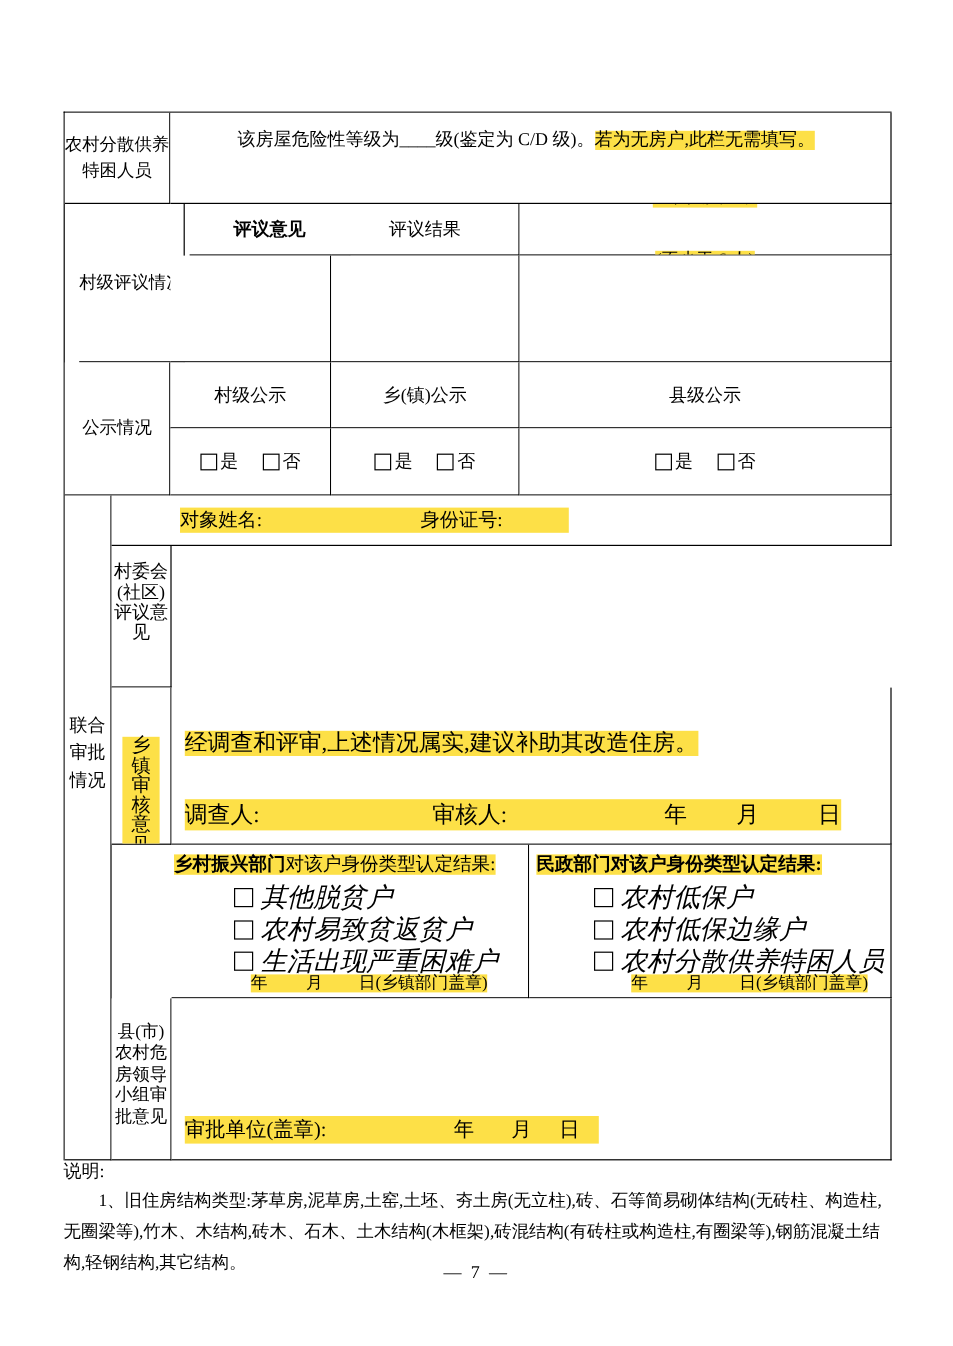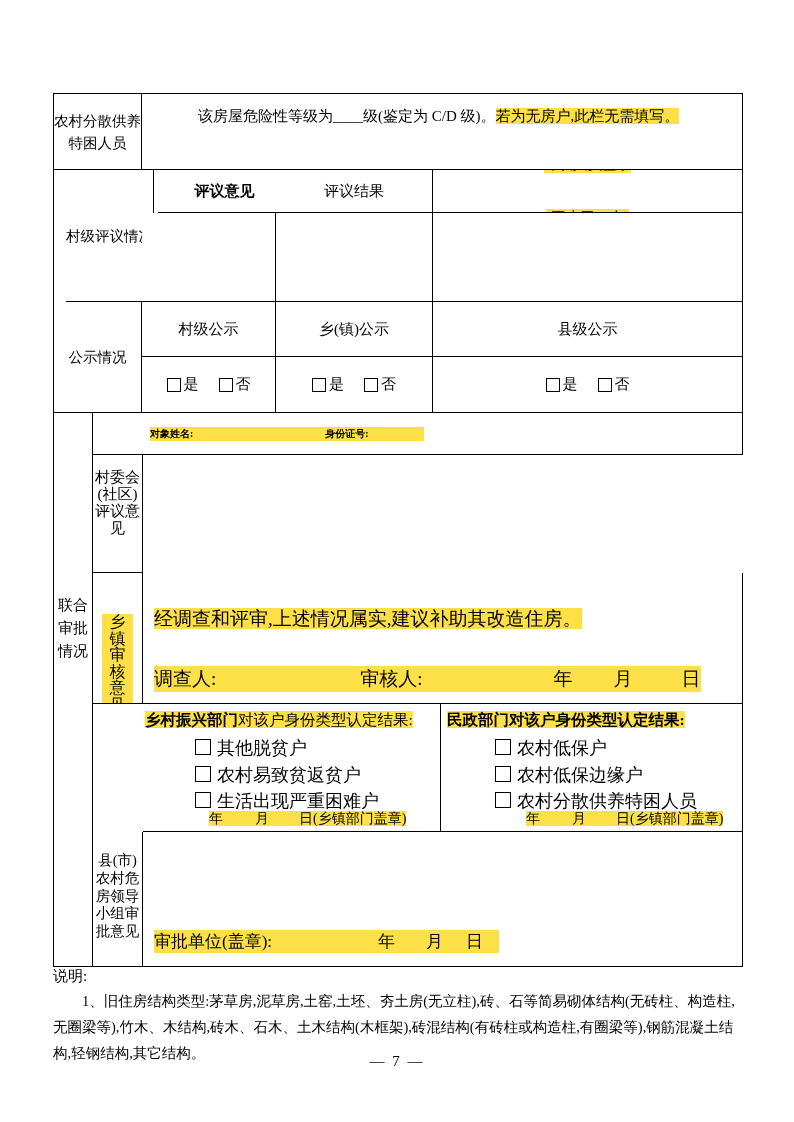--- a/index.html
+++ b/index.html
@@ -48,36 +48,36 @@
   .cb{display:inline-block;width:12px;height:12px;border:1px solid #000;margin-right:3px;vertical-align:-1px;}
   .cb-lg{display:inline-block;width:14px;height:14px;border:1px solid #000;margin-right:6px;vertical-align:-1px;}
   .gap20{display:inline-block;width:20px;}
   #c-joint-label{text-align:center;}
   .joint-inner{display:inline-block;width:30px;margin-top:181px;font-size:15px;line-height:23px;word-break:break-all;}
   .vlab{display:block;text-align:center;word-break:break-all;}
   .com-lab-inner{display:inline-block;width:46px;font-size:15px;line-height:17px;margin-top:14px;}
   .town-lab-inner{display:inline-block;width:31px;font-size:16px;line-height:16.5px;margin-top:41px;}
   .dept-lab-inner{display:inline-block;width:31px;font-size:14.5px;line-height:17.5px;margin-top:37px;}
   .county-lab-inner{display:inline-block;width:45px;font-size:14.5px;line-height:17.8px;margin-top:20px;}
-  .subject{display:flex;align-items:center;padding-left:57px;font-size:10px;font-weight:bold;}
+  .subject{display:flex;align-items:center;padding-left:57px;font-size:16px;font-weight:normal;}
   .subject .hl{display:inline-flex;align-items:center;}
   .gsub1{display:inline-block;width:132px;}
   .gsub2{display:inline-block;width:55px;}
   .com-para{padding:14px 22px 0 1px;text-indent:32px;font-size:16px;line-height:27px;}
   .com-sign{position:absolute;left:30px;bottom:7px;font-size:16.5px;white-space:nowrap;}
   .com-sign .p2{margin-left:58px;} .com-sign .p3{margin-left:72px;}
   .com-sign .p4{margin-left:33px;} .com-sign .p5{margin-left:33px;}
   .town-para{margin:33px 0 0 11px;font-size:19px;}
   .town-sign{position:absolute;left:11px;bottom:11px;font-size:19px;white-space:nowrap;}
   .town-sign .hl{display:inline-block;}
   .town-sign .p2{margin-left:144px;} .town-sign .p3{margin-left:131px;}
   .town-sign .p4{margin-left:41px;} .town-sign .p5{margin-left:49px;}
   .dept-title{margin:6px 0 0 2px;font-size:15.5px;white-space:nowrap;}
   #c-dept-right .dept-title{margin-left:6px;}
-  .opts{margin:4px 0 0 52px;font-size:18px;line-height:26.5px;white-space:nowrap;}
+  .opts{margin:4px 0 0 52px;font-size:22px;line-height:26.5px;white-space:nowrap;font-style:italic;}
   #c-dept-right .opts{margin-left:54px;}
   .dept-date{position:absolute;bottom:3px;left:66px;font-size:14px;white-space:nowrap;}
   #c-dept-right .dept-date{left:85px;}
   .dept-date .p2{margin-left:32px;} .dept-date .p3{margin-left:30px;}
   .county-para{margin:35px 0 0 8px;font-size:19px;}
   .county-sign{position:absolute;left:11px;bottom:13px;font-size:17px;white-space:nowrap;}
   .county-sign .hl{display:inline-block;}
   .county-sign .p2{margin-left:106px;} .county-sign .p3{margin-left:31px;}
   .county-sign .p4{margin-left:23px;} .county-sign .tail{display:inline-block;width:16px;}
   .note-label{position:absolute;left:53px;top:967px;font-size:15px;}

